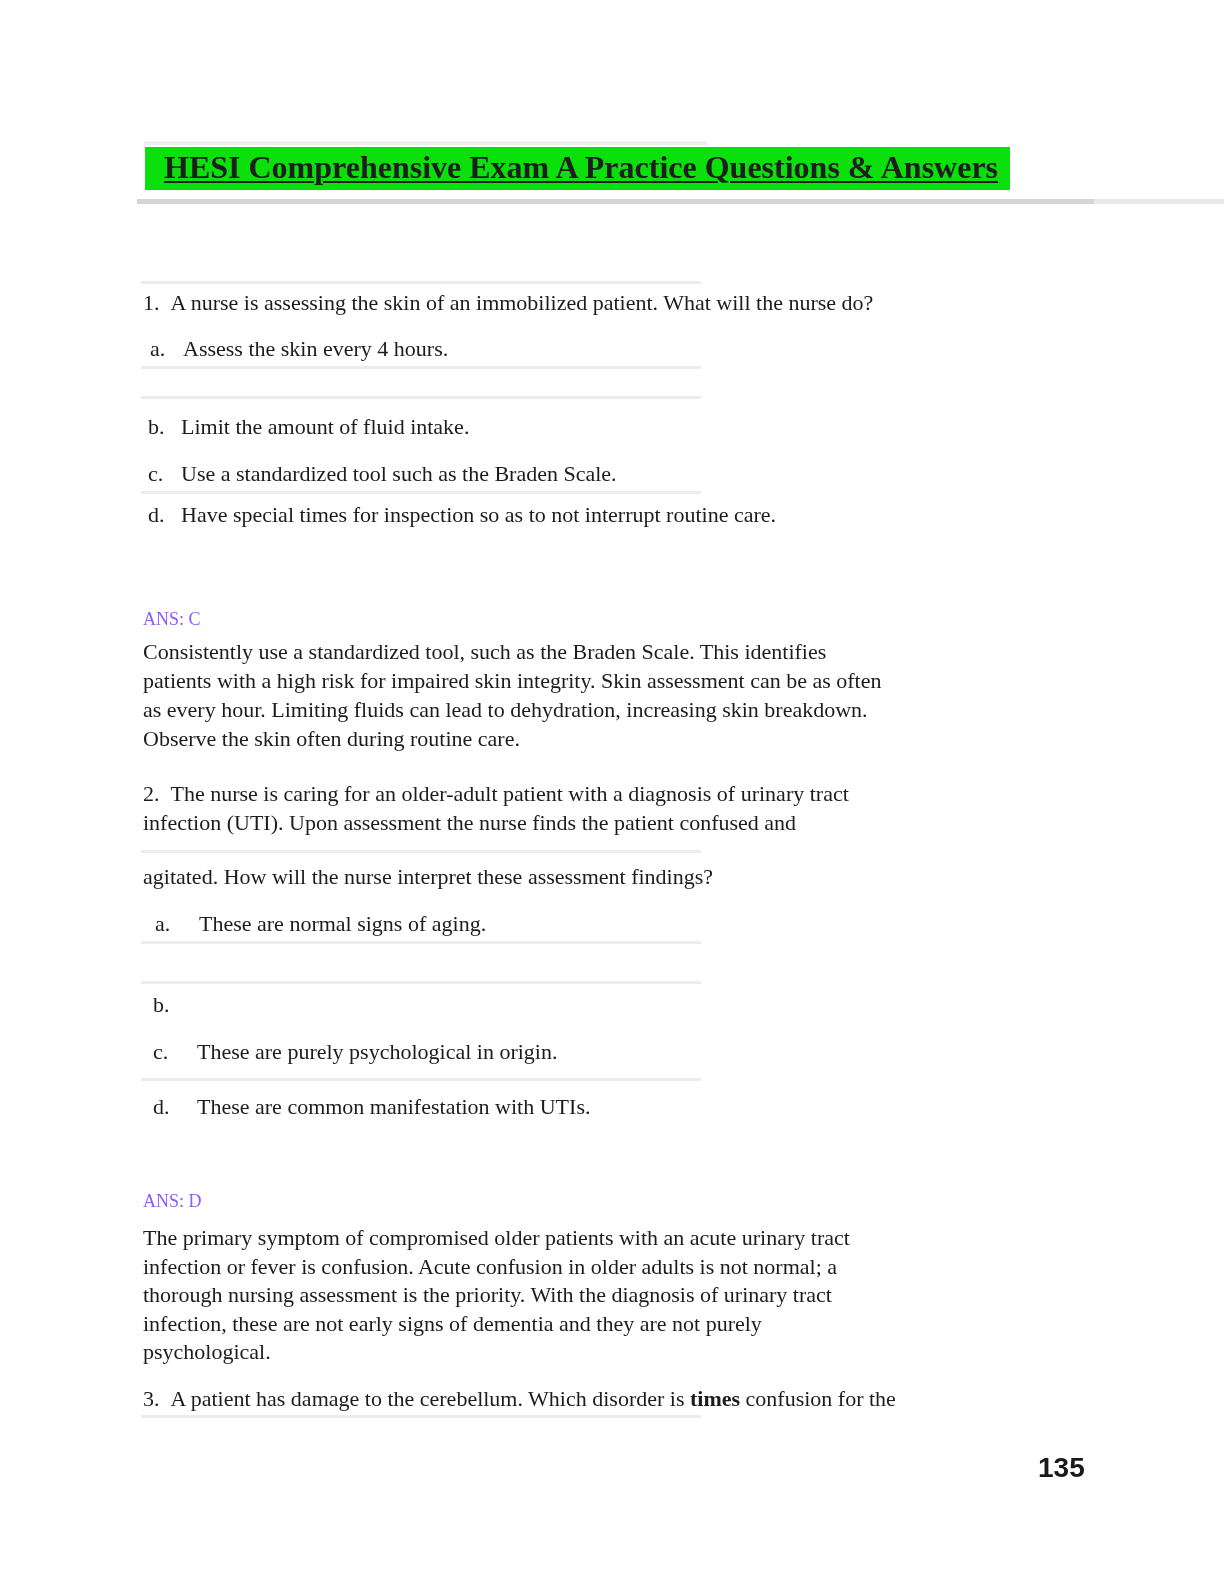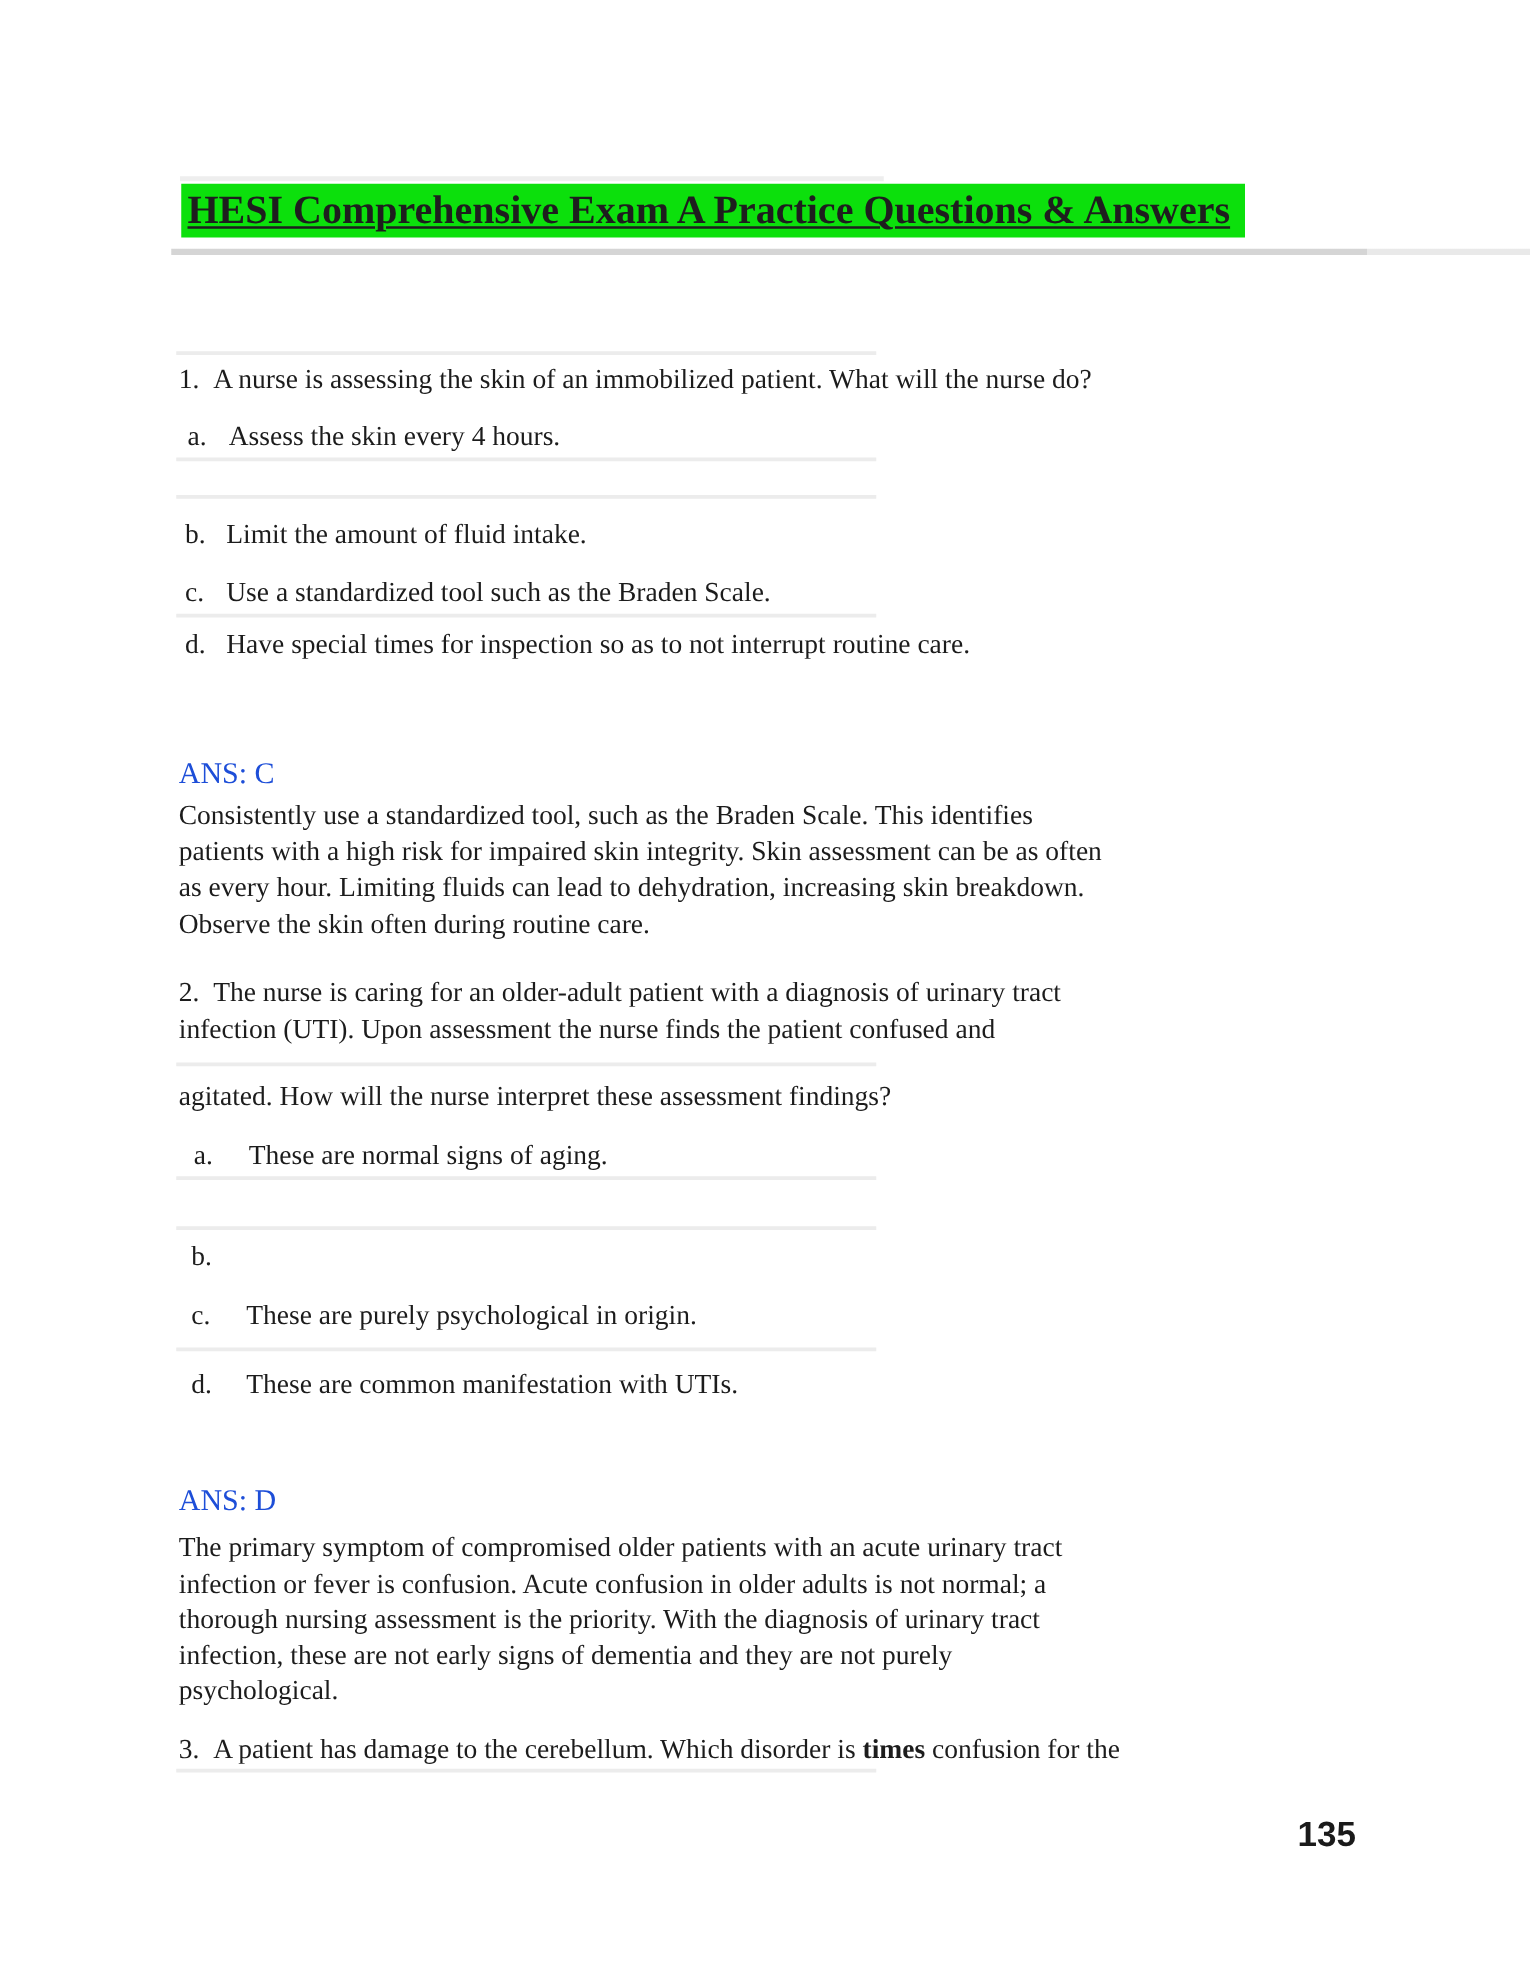--- a/index.html
+++ b/index.html
@@ -14,40 +14,40 @@
   .abs{position:absolute;}
   .sep{position:absolute;left:141px;width:560px;height:3px;background:#ececec;}
   .sep-top{top:141px;left:144px;width:563px;height:4px;background:#eeeeee;}
   .sep-b{top:281px;} .sep-c{top:366px;} .sep-d{top:396px;} .sep-e{top:491px;}
   .sep-f{top:850px;} .sep-g{top:941px;} .sep-h{top:981px;} .sep-i{top:1078px;}
   .sep-j{top:1415px;}
   .title-bar{
     top:147px;left:145px;
     display:inline-block;white-space:nowrap;
     background:#0ce00c;
-    padding:2px 12px 4px 5px;
+    padding:2px 12px 4px 19px;
   }
   .title-text{
     font-size:32px;font-weight:bold;color:#1e1e1e;
     text-decoration:underline;
     text-decoration-thickness:2px;
     text-underline-offset:3px;
     letter-spacing:0px;
   }
   .hr-main{
     top:199px;left:137px;width:1087px;height:5px;
     background:linear-gradient(to right,#d5d5d5 0%,#d5d5d5 88%,#e9e9e9 88%,#e9e9e9 100%);
   }
   .body-text{font-size:22px;line-height:29px;color:#1c1c1c;}
   .nowrap{white-space:nowrap;}
   .prelines{white-space:pre-line;width:960px;}
   .opt-row{display:flex;align-items:flex-start;}
   .opt-letter-q1{flex:0 0 33px;}
   .opt-letter-q2{flex:0 0 44px;}
-  .ans{font-size:24px;line-height:29px;color:#1d4ed8;}
+  .ans{font-size:18px;line-height:29px;color:#8b5cf6;}
   .q1-question{top:288px;left:143px;}
   .q1-opt-a{top:334px;left:150px;}
   .q1-opt-b{top:412px;left:148px;}
   .q1-opt-c{top:459px;left:148px;}
   .q1-opt-d{top:500px;left:148px;}
   .q1-ans{top:605px;left:143px;}
   .q1-rationale{top:637px;left:143px;}
   .q2-question-p1{top:779px;left:143px;}
   .q2-question-p2{top:862px;left:143px;}
   .q2-opt-a{top:909px;left:155px;}

